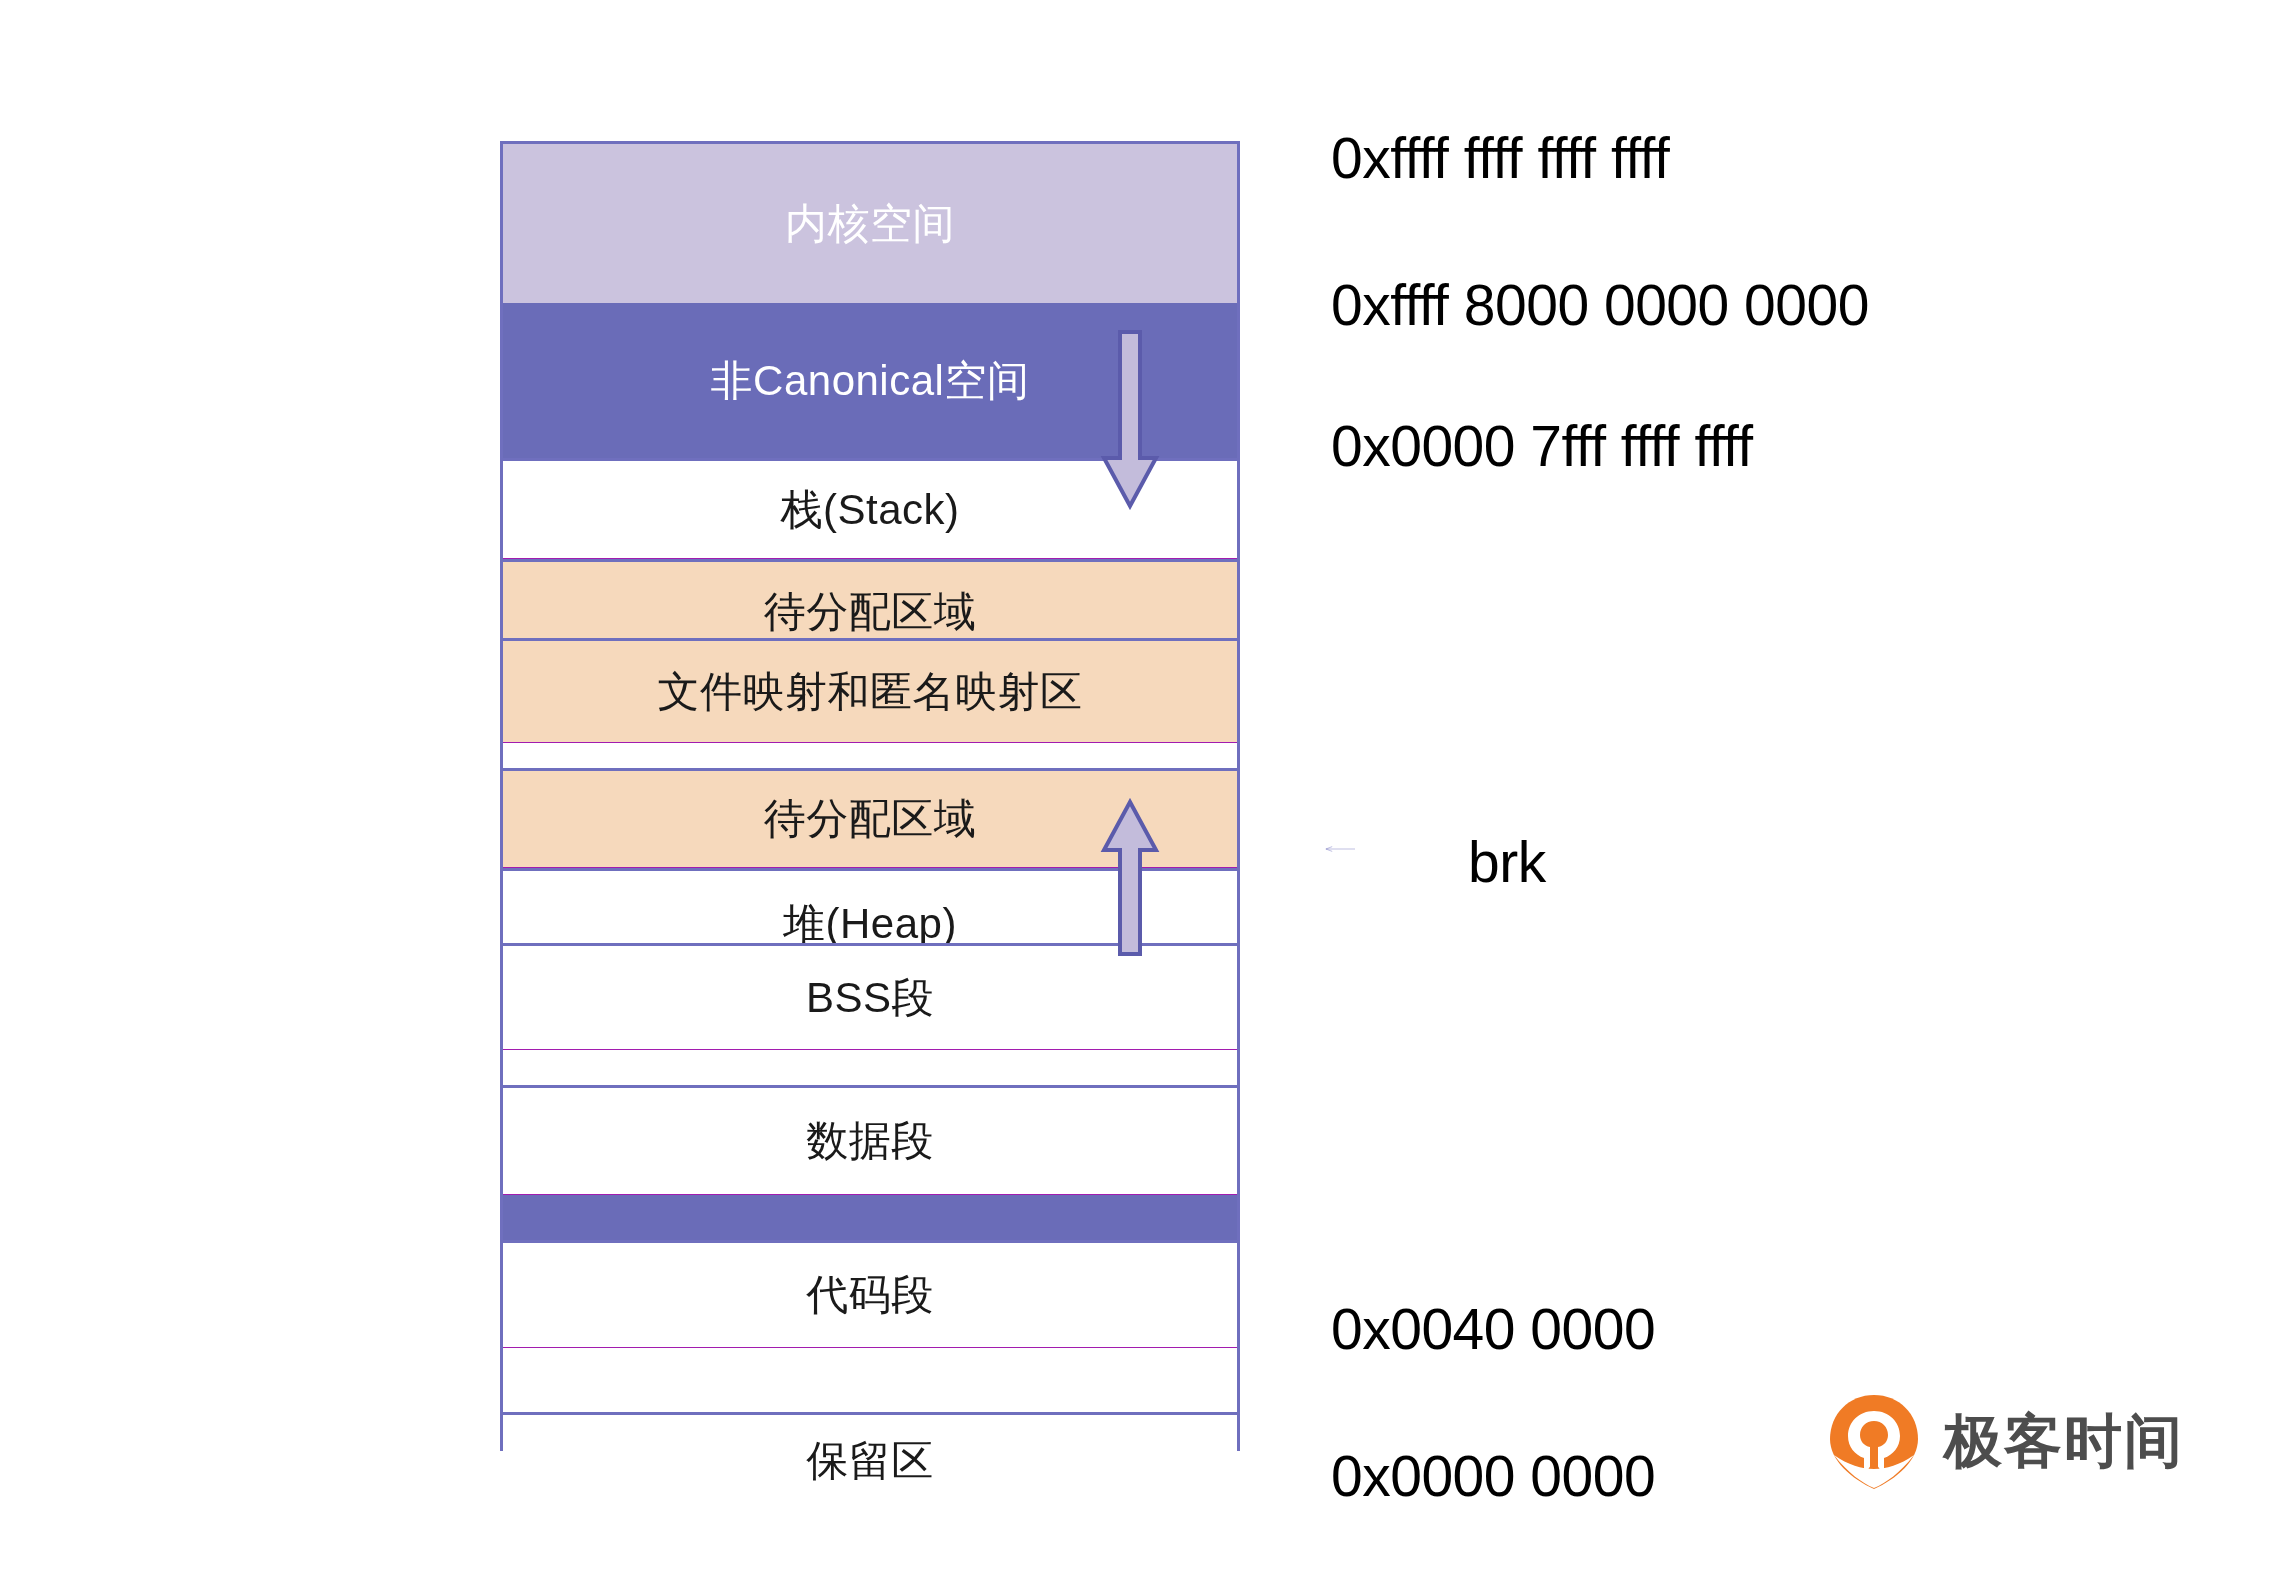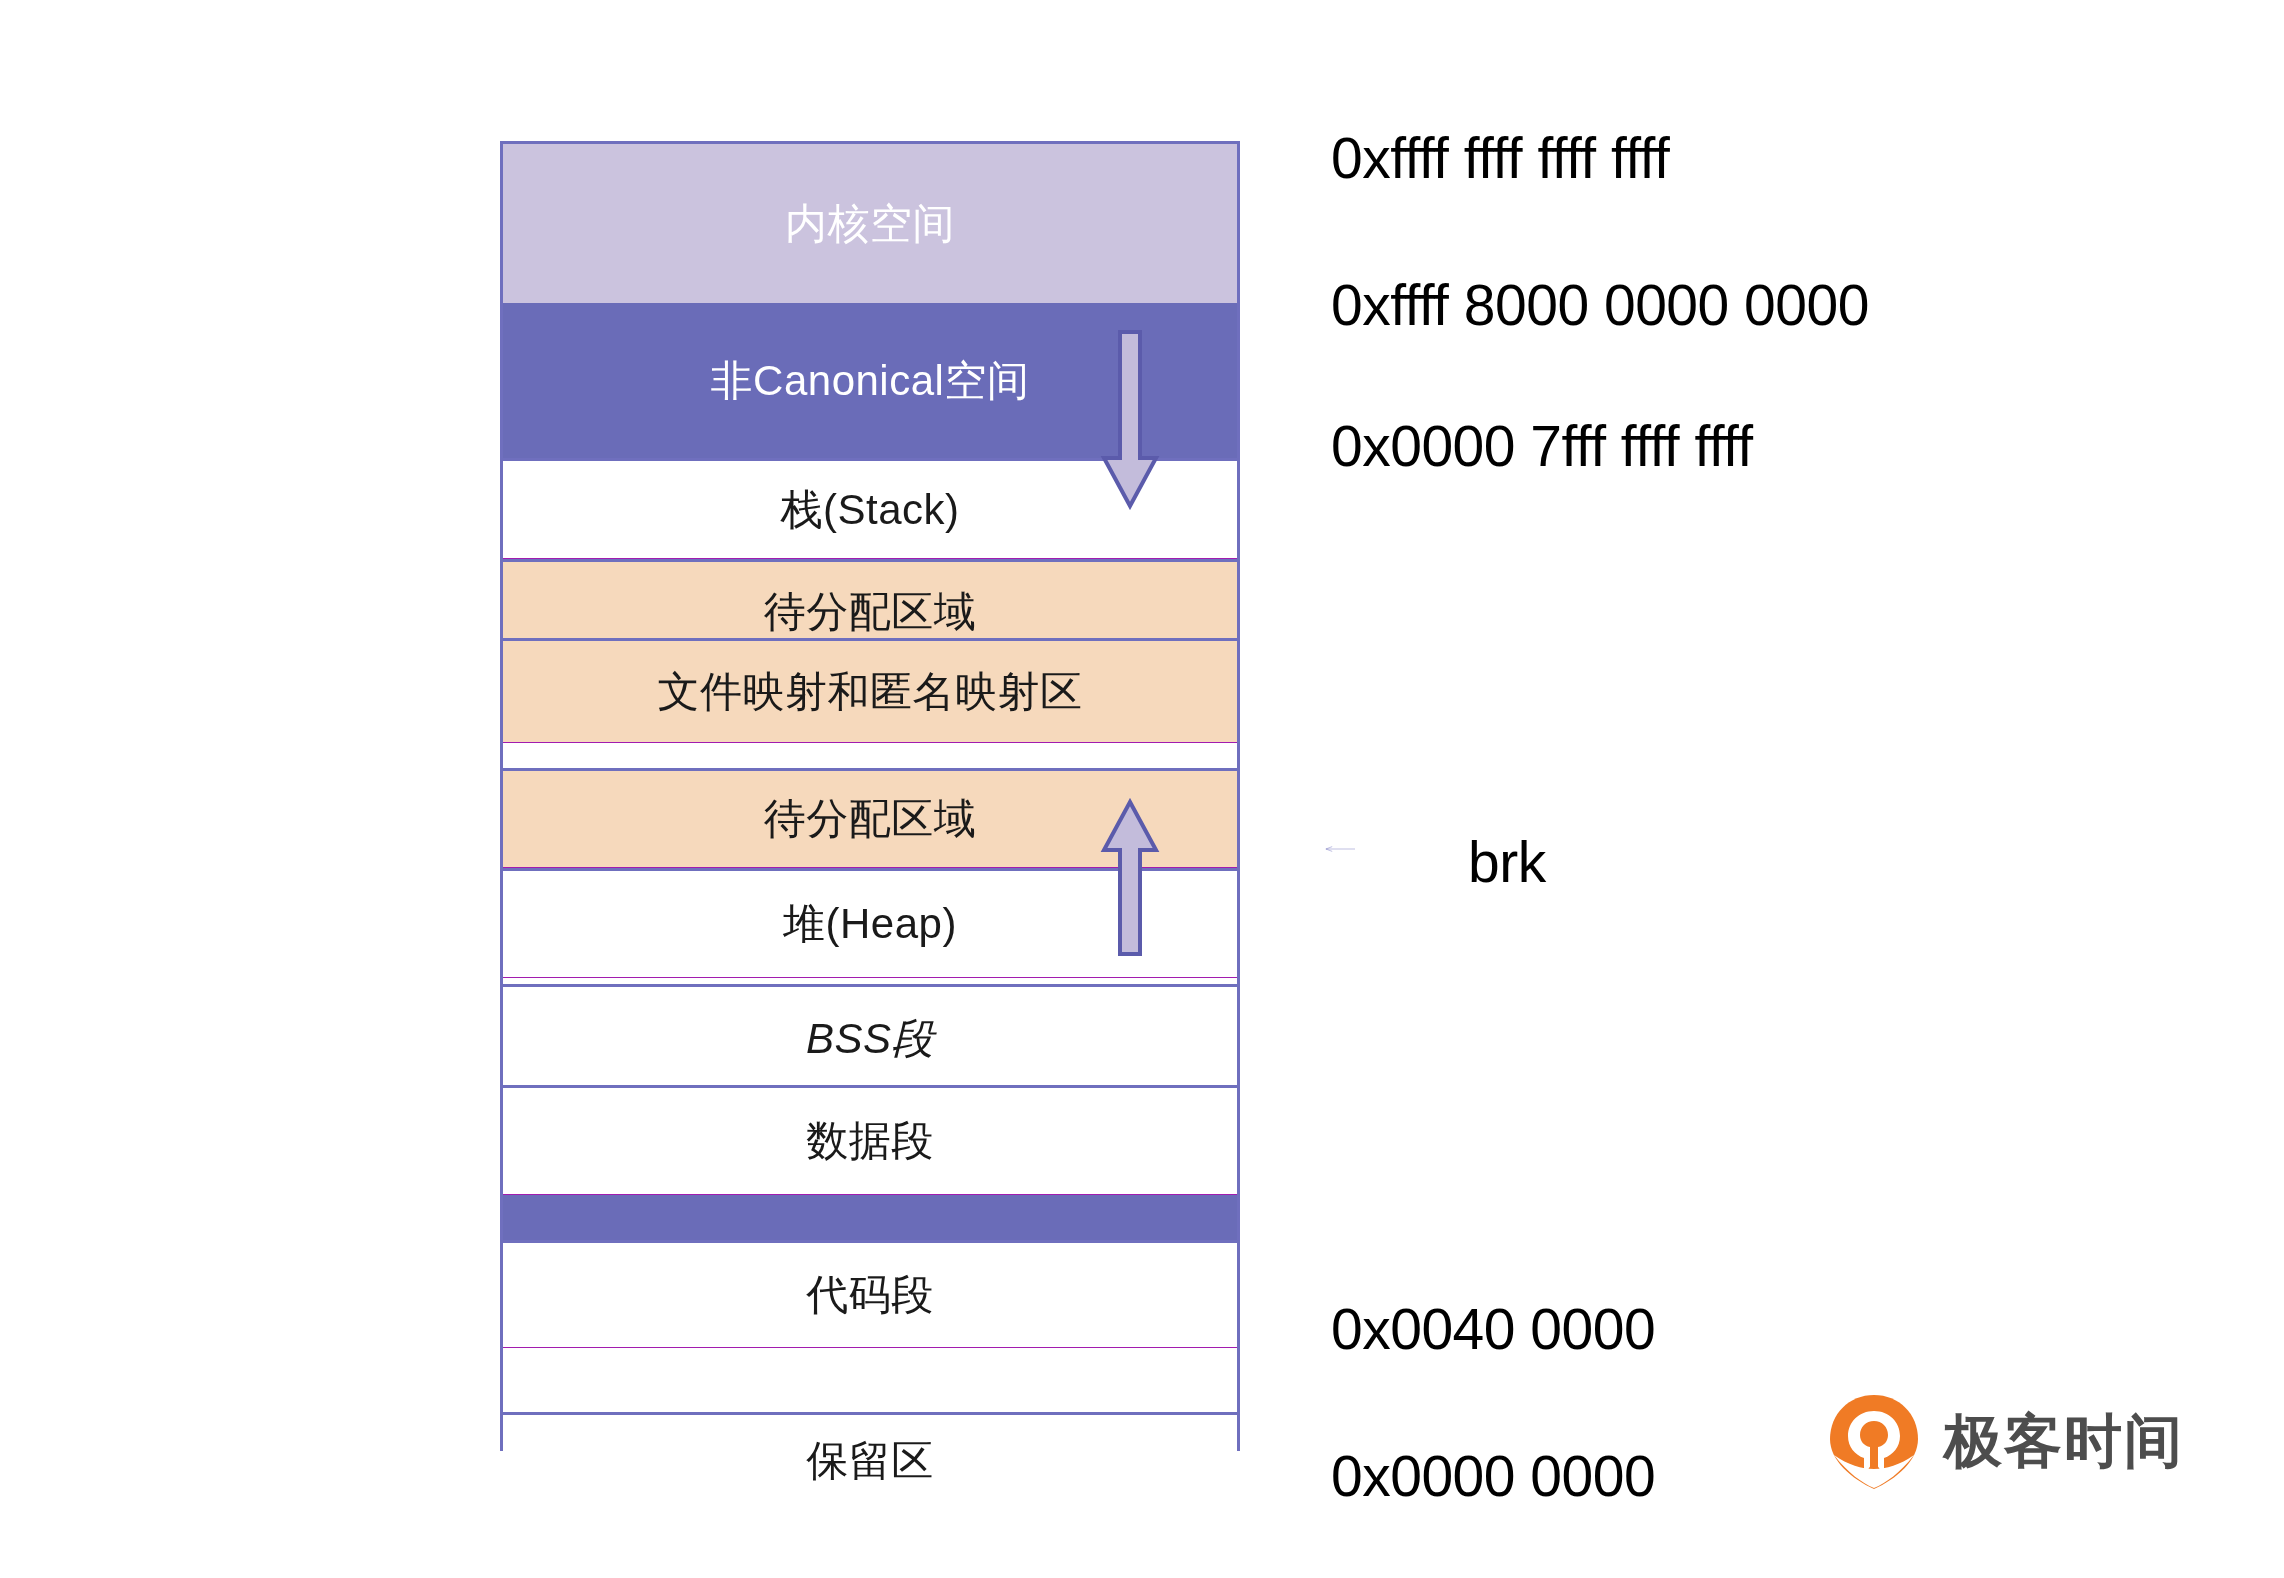--- a/index.html
+++ b/index.html
@@ -130,21 +130,21 @@
   </div>
 
   <div class="mem-row fill-peach" style="top:624px;height:100px;">
     <span class="mem-label">待分配区域</span>
   </div>
 
   <div class="mem-row fill-white" style="top:724px;height:110px;">
     <span class="mem-label">堆(Heap)</span>
   </div>
 
-  <div class="mem-row fill-white" style="top:840px;height:107px;font-style:italic;">
+  <div class="mem-row fill-white" style="top:799px;height:107px;">
     <span class="mem-label">BSS段</span>
   </div>
 
   <div class="mem-row fill-white" style="top:941px;height:110px;">
     <span class="mem-label">数据段</span>
   </div>
 
   <div class="mem-row fill-purplebar" style="top:1051px;height:45px;">
     <span class="mem-label"></span>
   </div>

